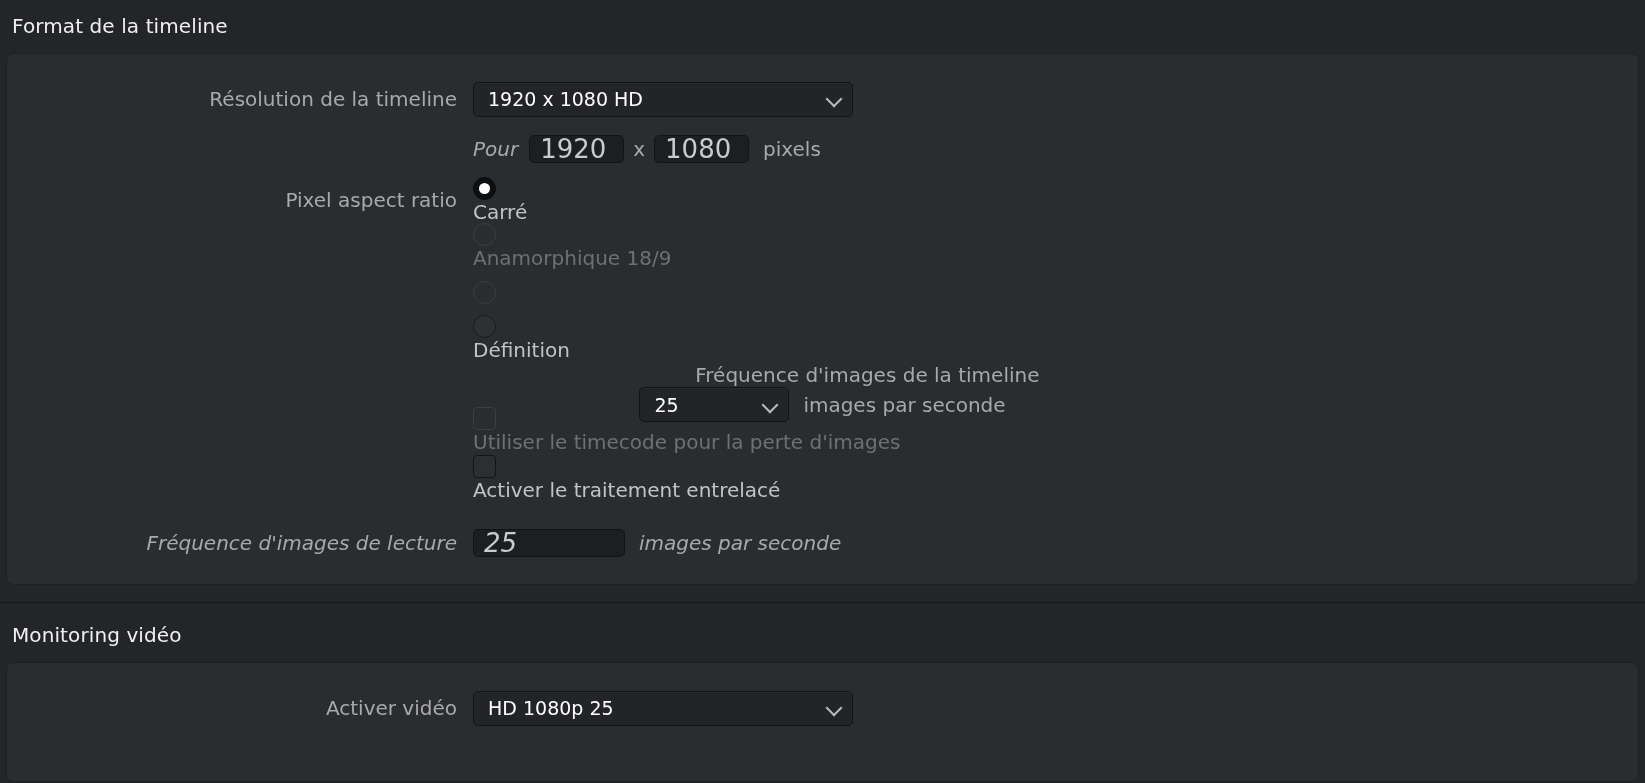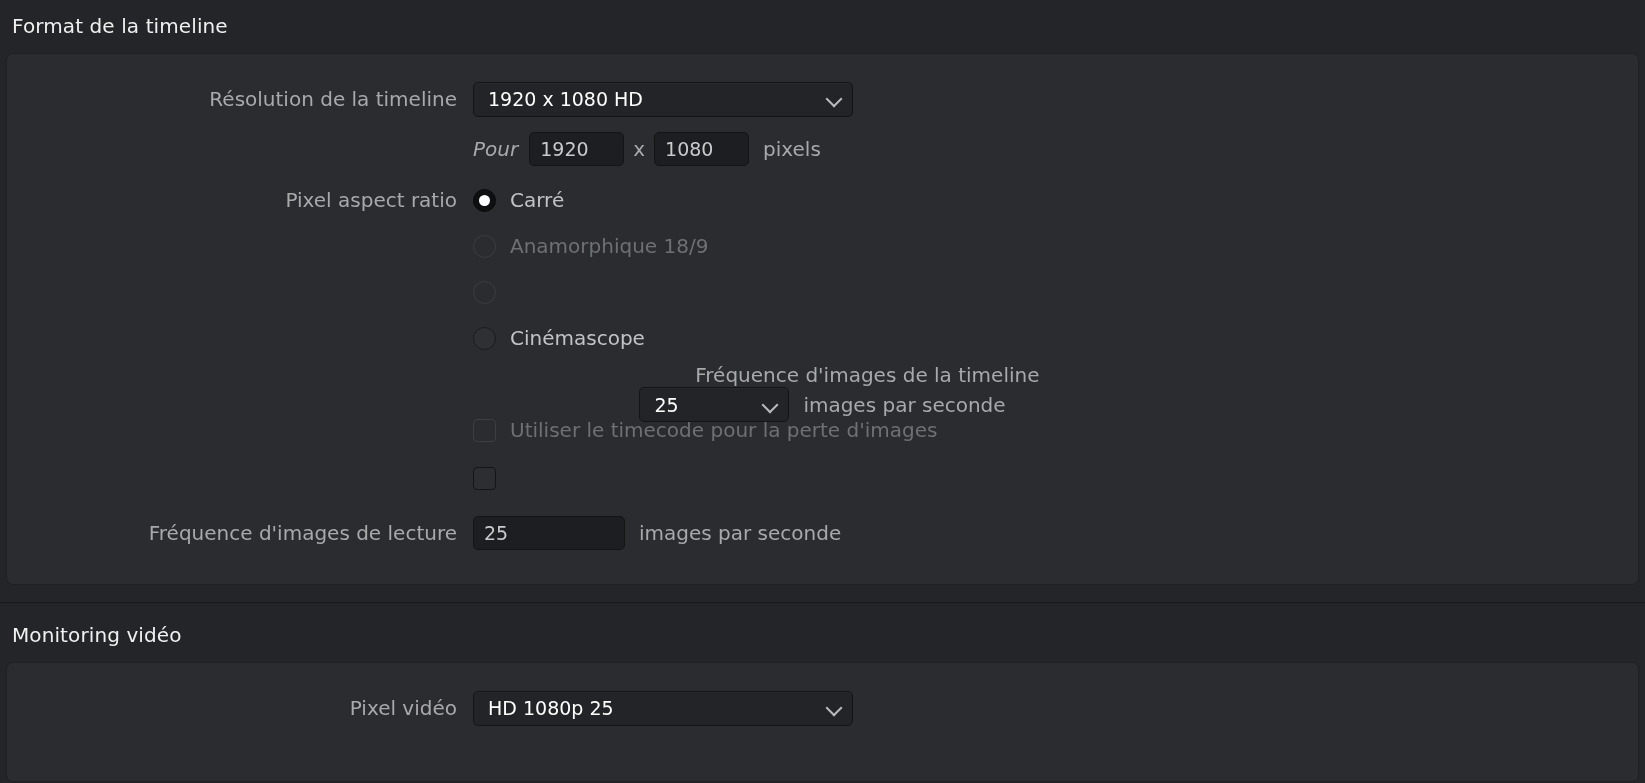--- a/index.html
+++ b/index.html
@@ -100,44 +100,45 @@
     height: 10px;
     border-right: 2px solid #b9babb;
     border-bottom: 2px solid #b9babb;
     transform: rotate(45deg);
   }
 
   .textbox {
     background: #1c1e21;
     border: 1px solid #131416;
     border-radius: 5px;
-    height: 34px;
+    height: 28px;
     box-sizing: border-box;
     display: flex;
     align-items: center;
     padding: 4px 10px;
     color: #c9cacb;
-    font-size: 19px;
+    font-size: 26px;
   }
   .textbox.num { width: 95px; }
   .textbox.play { width: 152px; }
 
   .plain {
     font-size: 20px;
     color: #a8a9ab;
     white-space: nowrap;
   }
   .plain.pre { margin-right: 11px; font-style: italic; }
   .plain.mid { margin: 0 9px; }
   .plain.post { margin-left: 14px; }
 
   
   .opt {
     display: flex;
-    align-items: flex-end;
+    align-items: flex-start;
+    flex-direction: column;
   }
   .radio {
     width: 23px;
     height: 23px;
     border-radius: 50%;
     box-sizing: border-box;
     flex: 0 0 23px;
     position: relative;
     margin-right: 14px;
   }
@@ -239,21 +240,21 @@
           <span class="radio disabled"></span>
         </div>
       </div>
     </div>
 
     <div class="row" style="height:34px; margin-top:12px;">
       <div class="label-col"></div>
       <div class="field-col">
         <div class="opt">
           <span class="radio unchecked"></span>
-          <span class="opt-label">Cinémascope</span>
+          <span class="opt-label">Définition</span>
         </div>
       </div>
     </div>
 
     <div class="row" style="height:37px; margin-top:8px;flex-direction:column;">
       <div class="label-col">Fréquence d'images de la timeline</div>
       <div class="field-col">
         <div class="select narrow">
           <span class="sel-value">25</span>
           <span class="chev"></span>
@@ -270,45 +271,46 @@
           <span class="opt-label dim">Utiliser le timecode pour la perte d'images</span>
         </div>
       </div>
     </div>
 
     <div class="row" style="height:34px; margin-top:14px;">
       <div class="label-col"></div>
       <div class="field-col">
         <div class="opt">
           <span class="cbox enabled"></span>
-        </div>
-      </div>
-    </div>
-
-    <div class="row" style="height:36px; margin-top:20px;">
+          <span class="opt-label">Activer le traitement entrelacé</span>
+        </div>
+      </div>
+    </div>
+
+    <div class="row" style="height:36px; margin-top:30px;font-style:italic;">
       <div class="label-col">Fréquence d'images de lecture</div>
       <div class="field-col">
         <div class="textbox play">25</div>
         <span class="plain post">images par seconde</span>
       </div>
     </div>
 
   </div>
 </div>
 
 <div class="divider" style="margin-top:17px;"></div>
 
 <div>
 
   <div class="section-title" style="padding-top:22px;">Monitoring vidéo</div>
 
   <div class="panel" style="height:120px;">
 
     <div class="row" style="height:46px; margin-top:22px;">
-      <div class="label-col">Pixel vidéo</div>
+      <div class="label-col">Activer vidéo</div>
       <div class="field-col">
         <div class="select wide">
           <span class="sel-value">HD 1080p 25</span>
           <span class="chev"></span>
         </div>
       </div>
     </div>
 
   </div>
 </div>

